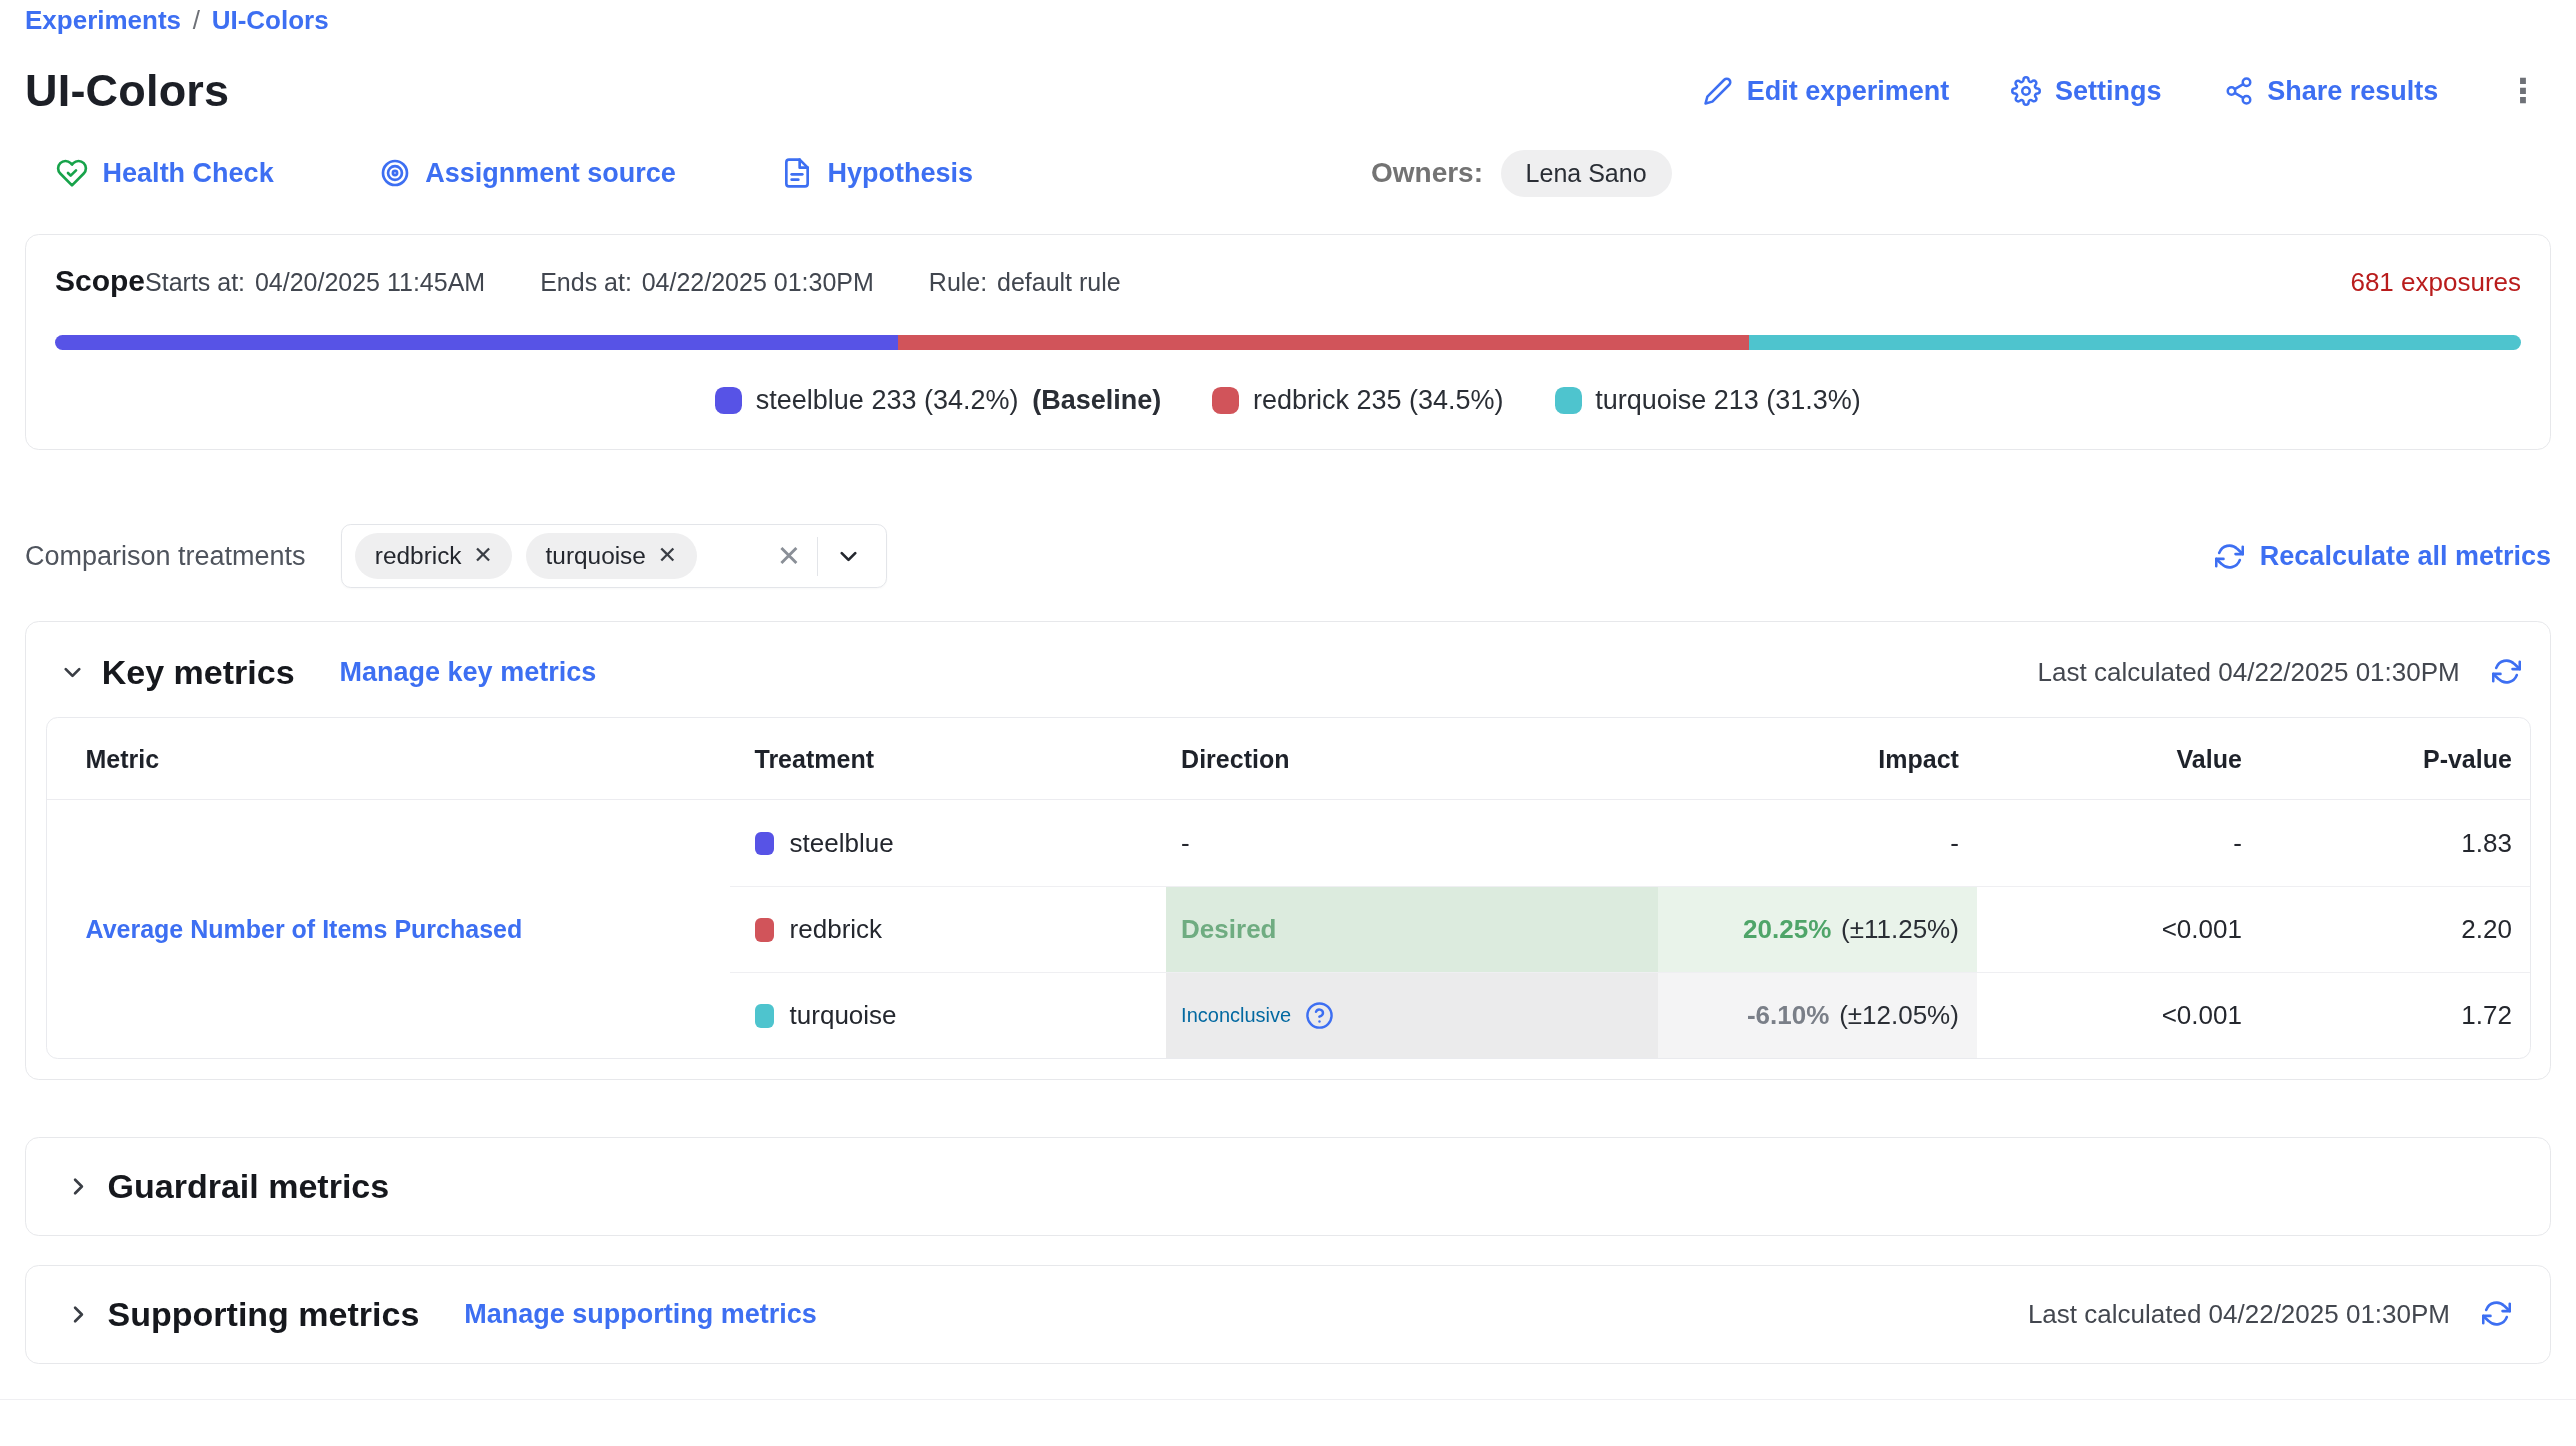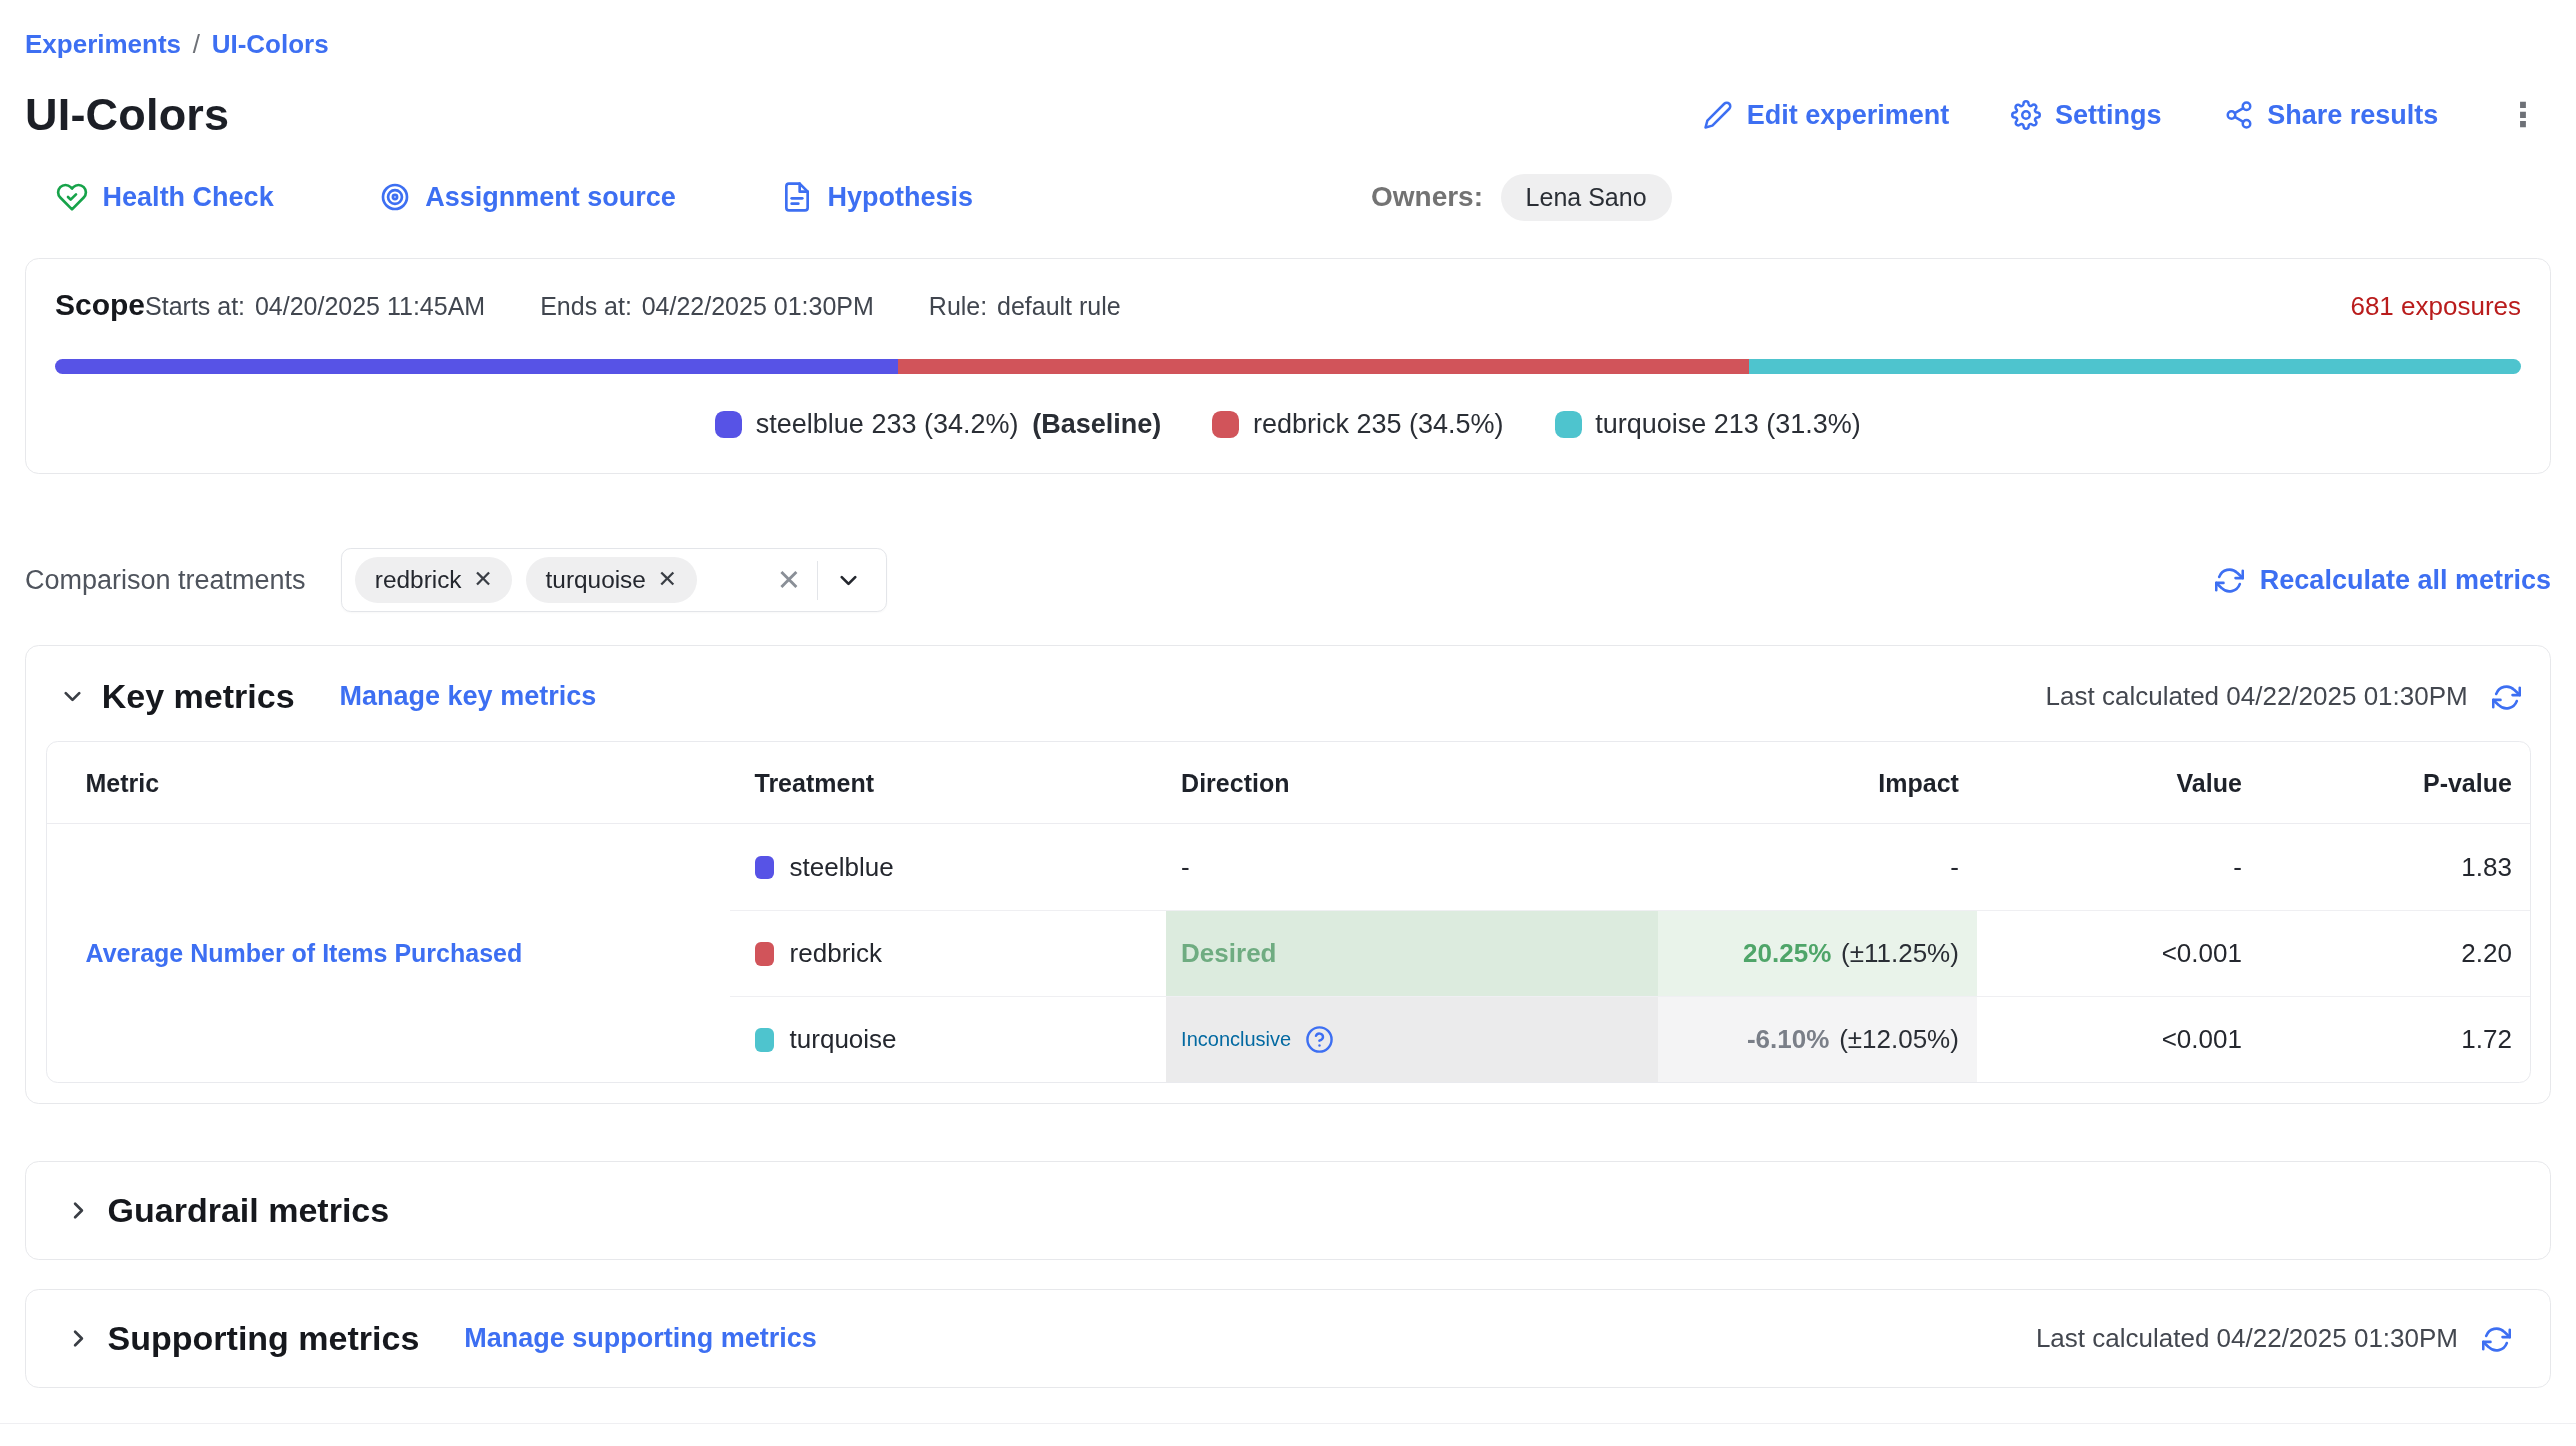--- a/index.html
+++ b/index.html
@@ -1,18 +1,18 @@
 <!DOCTYPE html>
 <html><head>
 <meta charset="utf-8">
 <style>
   * { margin:0; padding:0; box-sizing:border-box; }
   html,body { width:2576px; height:1447px; background:#ffffff; overflow:hidden;
     font-family:"Liberation Sans","DejaVu Sans",sans-serif; color:#24272E; }
-  .page { padding:29px 25px 0 25px; width:2576px; }
+  .page { padding:5px 25px 0 25px; width:2576px; }
 
   
   .breadcrumb { font-size:26px; display:flex; gap:11.7px; align-items:center; }
   .breadcrumb a { color:#3D6FF2; text-decoration:none; font-weight:600; cursor:pointer; }
   .breadcrumb .sep { color:#6E7177; font-weight:400; }
 
   .title-row { margin-top:29px; display:flex; align-items:center; justify-content:space-between; }
   .page-title { font-size:45px; font-weight:700; color:#1C1F26; letter-spacing:0.2px; }
   .header-actions { display:flex; align-items:center; gap:62px; padding-right:5.9px; }
   .action-btn { display:flex; align-items:center; gap:13.7px; color:#3D6FF2; font-size:27px; font-weight:600; cursor:pointer; }
@@ -53,21 +53,21 @@
   .recalc { margin-left:auto; display:flex; align-items:center; gap:15.6px; color:#3D6FF2; font-size:27px; font-weight:600; cursor:pointer; }
   .recalc svg, .refresh-icon svg { width:29px; height:29px; stroke:#3D6FF2; fill:none; stroke-width:2.2; stroke-linecap:round; stroke-linejoin:round; }
 
   
   .key-card { margin-top:33px; padding:23.4px 19.5px 19.5px 19.5px; }
   .section-head { display:flex; align-items:center; padding:7.8px 9.8px 25px 13.7px; }
   .section-chevron { display:flex; margin-right:15.6px; cursor:pointer; }
   .section-chevron svg { width:27px; height:27px; stroke:#3A3E45; fill:none; stroke-width:2.4; stroke-linecap:round; stroke-linejoin:round; }
   .section-title { font-size:34px; font-weight:700; color:#16181D; }
   .manage-link { margin-left:45px; color:#3D6FF2; font-size:27px; font-weight:600; cursor:pointer; }
-  .last-calc { margin-left:auto; display:flex; align-items:flex-end; gap:24px; font-size:26px; color:#43474F; }
+  .last-calc { margin-left:auto; display:flex; align-items:flex-start; gap:32px; font-size:26px; color:#43474F; }
   .refresh-icon { display:flex; cursor:pointer; }
 
   .metrics-table { border:1px solid #E9EAEE; border-radius:11.7px; overflow:hidden; }
   .t-grid { display:grid; grid-template-columns:683px 436px 492px 319px 283px 1fr; align-items:stretch; }
   .t-head { border-bottom:1px solid #ECECF0; }
   .t-head > div { font-size:25px; font-weight:700; color:#1E222A; padding:27px 0 25px 0; }
   .th-metric { padding-left:39px !important; }
   .th-treatment { padding-left:25px !important; }
   .th-direction { padding-left:15.6px !important; }
   .num { text-align:right; padding-right:17.6px !important; }

